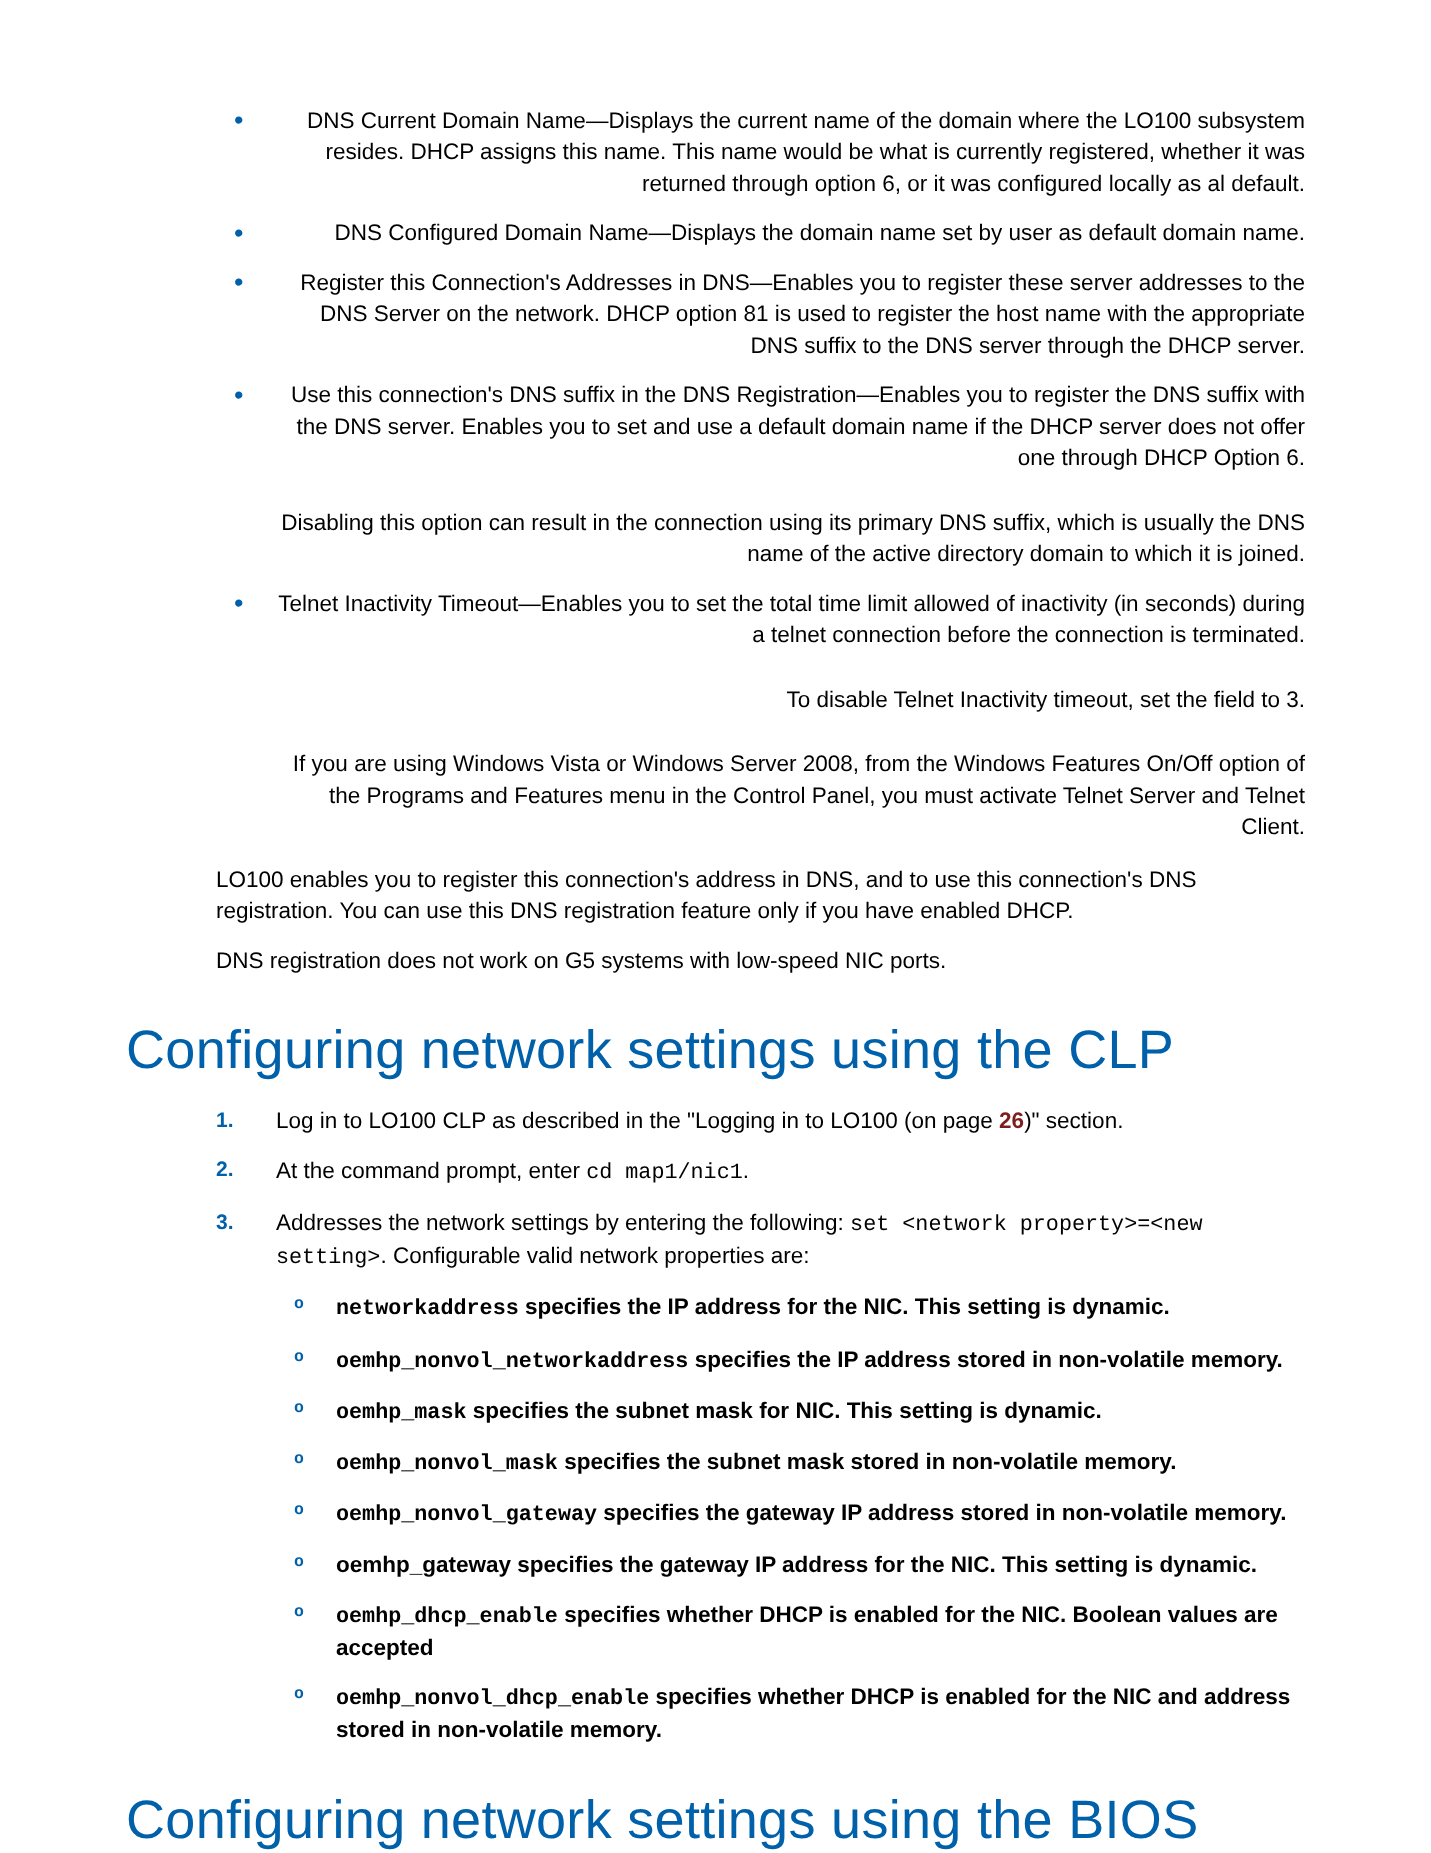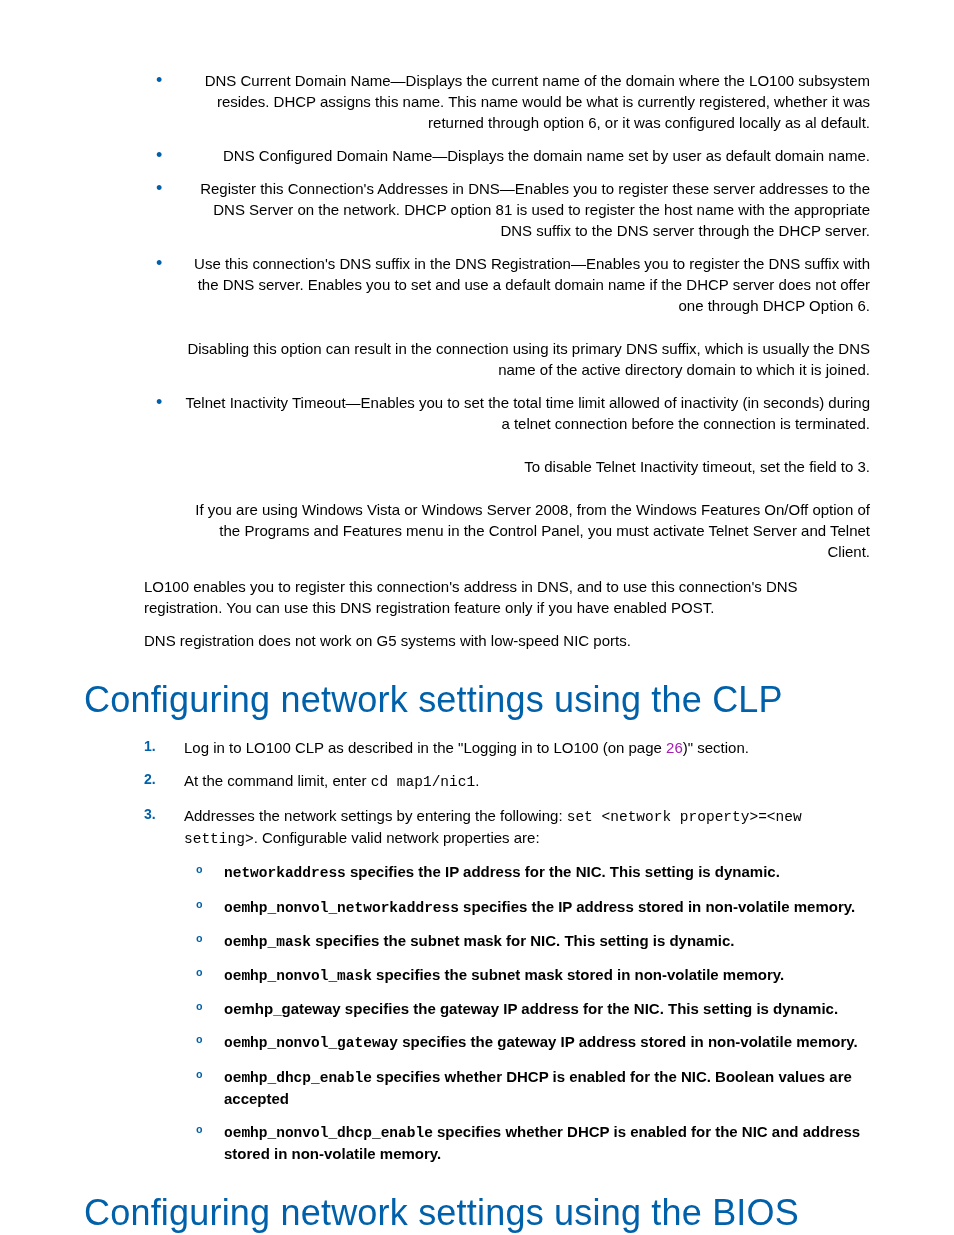--- a/index.html
+++ b/index.html
@@ -85,21 +85,22 @@
     top: 2px;
     color: #0061aa;
     font-size: 11px;
     font-family: "Courier New", monospace;
   }
   .mono {
     font-family: "Courier New", monospace;
     font-size: 14.5px;
   }
   .link {
-    color: #a21caf;
+    color: #7f1d1d;
+    font-weight: bold;
   }
   b { font-weight: bold; }
 </style>
 </head>
 <body>
 
 <div class="content-block">
   <ul class="bullets" id="bullets">
       <li>
         <div>DNS Current Domain Name—Displays the current name of the domain where the LO100 subsystem resides. DHCP assigns this name. This name would be what is currently registered, whether it was returned through option 6, or it was configured locally as al default.</div>
@@ -114,45 +115,45 @@
         <div>Use this connection's DNS suffix in the DNS Registration—Enables you to register the DNS suffix with the DNS server. Enables you to set and use a default domain name if the DHCP server does not offer one through DHCP Option 6.</div>
         <div class="extra-para">Disabling this option can result in the connection using its primary DNS suffix, which is usually the DNS name of the active directory domain to which it is joined.</div>
       </li>
       <li>
         <div>Telnet Inactivity Timeout—Enables you to set the total time limit allowed of inactivity (in seconds) during a telnet connection before the connection is terminated.</div>
         <div class="extra-para">To disable Telnet Inactivity timeout, set the field to 3.</div>
         <div class="extra-para">If you are using Windows Vista or Windows Server 2008, from the Windows Features On/Off option of the Programs and Features menu in the Control Panel, you must activate Telnet Server and Telnet Client.</div>
       </li>
     </ul>
 
-  <p>LO100 enables you to register this connection's address in DNS, and to use this connection's DNS registration. You can use this DNS registration feature only if you have enabled POST.</p>
+  <p>LO100 enables you to register this connection's address in DNS, and to use this connection's DNS registration. You can use this DNS registration feature only if you have enabled DHCP.</p>
   <p>DNS registration does not work on G5 systems with low-speed NIC ports.</p>
 </div>
 
 <h2>Configuring network settings using the CLP</h2>
 
 <ol class="numbered">
   <li>
     <span class="num">1.</span>
     <span>Log in to LO100 CLP as described in the "Logging in to LO100 (on page </span><span class="link">26</span><span>)" section.</span>
   </li>
   <li>
     <span class="num">2.</span>
-    <span>At the command limit, enter </span><span class="mono">cd map1/nic1</span><span>.</span>
+    <span>At the command prompt, enter </span><span class="mono">cd map1/nic1</span><span>.</span>
   </li>
   <li>
     <span class="num">3.</span>
     <span>Addresses the network settings by entering the following: </span><span class="mono">set &lt;network property&gt;=&lt;new setting&gt;</span><span>. Configurable valid network properties are:</span>
     <ul class="sublist" id="sublist">
         <li><span class="mono">networkaddress</span><span> specifies the IP address for the NIC. This setting is dynamic.</span></li>
         <li><span class="mono">oemhp_nonvol_networkaddress</span><span> specifies the IP address stored in non-volatile memory.</span></li>
         <li><span class="mono">oemhp_mask</span><span> specifies the subnet mask for NIC. This setting is dynamic.</span></li>
         <li><span class="mono">oemhp_nonvol_mask</span><span> specifies the subnet mask stored in non-volatile memory.</span></li>
+        <li><span class="mono">oemhp_nonvol_gateway</span><span> specifies the gateway IP address stored in non-volatile memory.</span></li>
         <li>oemhp_gateway specifies the gateway IP address for the NIC. This setting is dynamic.</li>
-        <li><span class="mono">oemhp_nonvol_gateway</span><span> specifies the gateway IP address stored in non-volatile memory.</span></li>
         <li><span class="mono">oemhp_dhcp_enable</span><span> specifies whether DHCP is enabled for the NIC. Boolean values are accepted</span></li>
         <li><span class="mono">oemhp_nonvol_dhcp_enable</span><span> specifies whether DHCP is enabled for the NIC and address stored in non-volatile memory.</span></li>
       </ul>
   </li>
 </ol>
 
 <h2>Configuring network settings using the BIOS Setup Utility</h2>
 
 <div class="content-block">
   <p>To enable a static IP address:</p>

